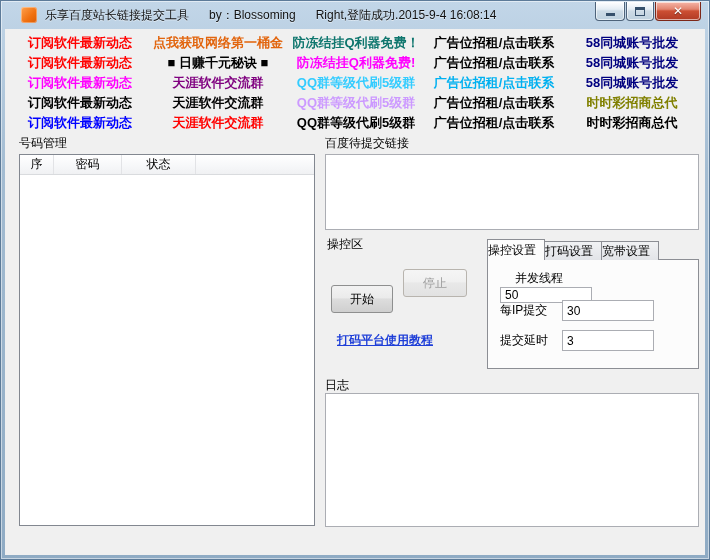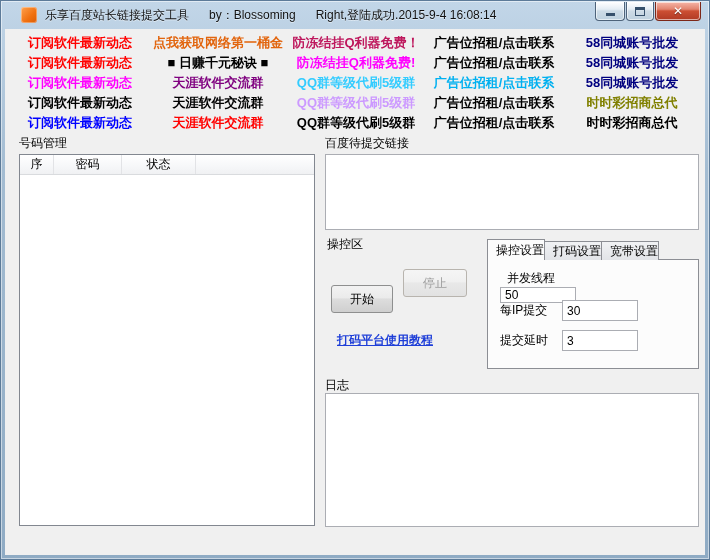--- a/index.html
+++ b/index.html
@@ -92,32 +92,32 @@
   .btn-start { left:326px; top:256px; width:62px; height:28px; }
   .btn-stop  { left:398px; top:240px; width:64px; height:28px; }
   .btn:disabled { color:#9d9d9d; border-color:#b8b4ae; background:linear-gradient(to bottom,#f5f5f5,#f0f0f0 45%,#e8e8e8 50%,#e2e2e2); cursor:default; }
 
   .tutorial-link { position:absolute; left:332px; top:303px; font-size:12px; font-weight:bold; color:#1f3fd8; text-decoration:underline; cursor:pointer; white-space:nowrap; }
 
   
   .tab-control { position:absolute; left:482px; top:210px; width:212px; height:130px; }
   .tab-strip { position:absolute; top:0; left:0; height:21px; display:flex; align-items:flex-end; z-index:2; }
   .tab {
-    width:58px; height:19px; line-height:18px; text-align:right; font-size:12px;
+    width:58px; height:19px; line-height:18px; text-align:left; font-size:12px;
     border:1px solid #8c8e94; border-bottom:none;
     background:linear-gradient(to bottom,#f1f2f4,#e2e4e8); cursor:pointer; white-space:nowrap; overflow:hidden;
   }
   .tab + .tab { margin-left:-1px;margin-top:32px; }
   .tab.selected { height:21px; line-height:21px; background:#fcfcfc; position:relative; z-index:3; }
   .tab-page { position:absolute; top:20px; left:0; right:0; bottom:0; background:#fcfcfc; border:1px solid #8c8e94; z-index:1; }
   .field { position:absolute; left:12px; display:flex; align-items:center; height:21px; }
   .field.f1 { top:10px;flex-direction:column; } .field.f2 { top:40px; } .field.f3 { top:70px; }
   .field-label { width:62px; font-size:12px; white-space:nowrap; }
   .field-input {
-    width:76px; height:21px; border:1px solid #abadb3; background:#fff; outline:none;
+    width:92px; height:21px; border:1px solid #abadb3; background:#fff; outline:none;
     font-size:12px; padding:0 4px; font-family:"Liberation Sans","DejaVu Sans",sans-serif;
   }
 </style>
 </head>
 <body>
 
 <div class="window">
 
   <div class="titlebar">
     <span class="app-icon"></span>
@@ -135,21 +135,21 @@
           <span class="glyph-close">✕</span>
         </div>
     </div>
   </div>
 
   <div class="client">
 
     <div class="ad-grid">
         <div class="ad-cell" style="color: rgb(255, 0, 0);">订阅软件最新动态</div>
         <div class="ad-cell" style="color: rgb(226, 101, 14);">点我获取网络第一桶金</div>
-        <div class="ad-cell" style="color: #be185d;">防冻结挂Q利器免费！</div>
+        <div class="ad-cell" style="color: #0f766e;">防冻结挂Q利器免费！</div>
         <div class="ad-cell" style="color: rgb(0, 0, 0);">广告位招租/点击联系</div>
         <div class="ad-cell" style="color: rgb(0, 0, 127);">58同城账号批发</div>
         <div class="ad-cell" style="color: rgb(255, 0, 0);">订阅软件最新动态</div>
         <div class="ad-cell" style="color: rgb(0, 0, 0);">■ 日赚千元秘诀 ■</div>
         <div class="ad-cell" style="color: rgb(255, 0, 255);">防冻结挂Q利器免费!</div>
         <div class="ad-cell" style="color: rgb(0, 0, 0);">广告位招租/点击联系</div>
         <div class="ad-cell" style="color: rgb(0, 0, 127);">58同城账号批发</div>
         <div class="ad-cell" style="color: rgb(255, 0, 255);">订阅软件最新动态</div>
         <div class="ad-cell" style="color: rgb(127, 0, 127);">天涯软件交流群</div>
         <div class="ad-cell" style="color: rgb(51, 204, 255);">QQ群等级代刷5级群</div>

